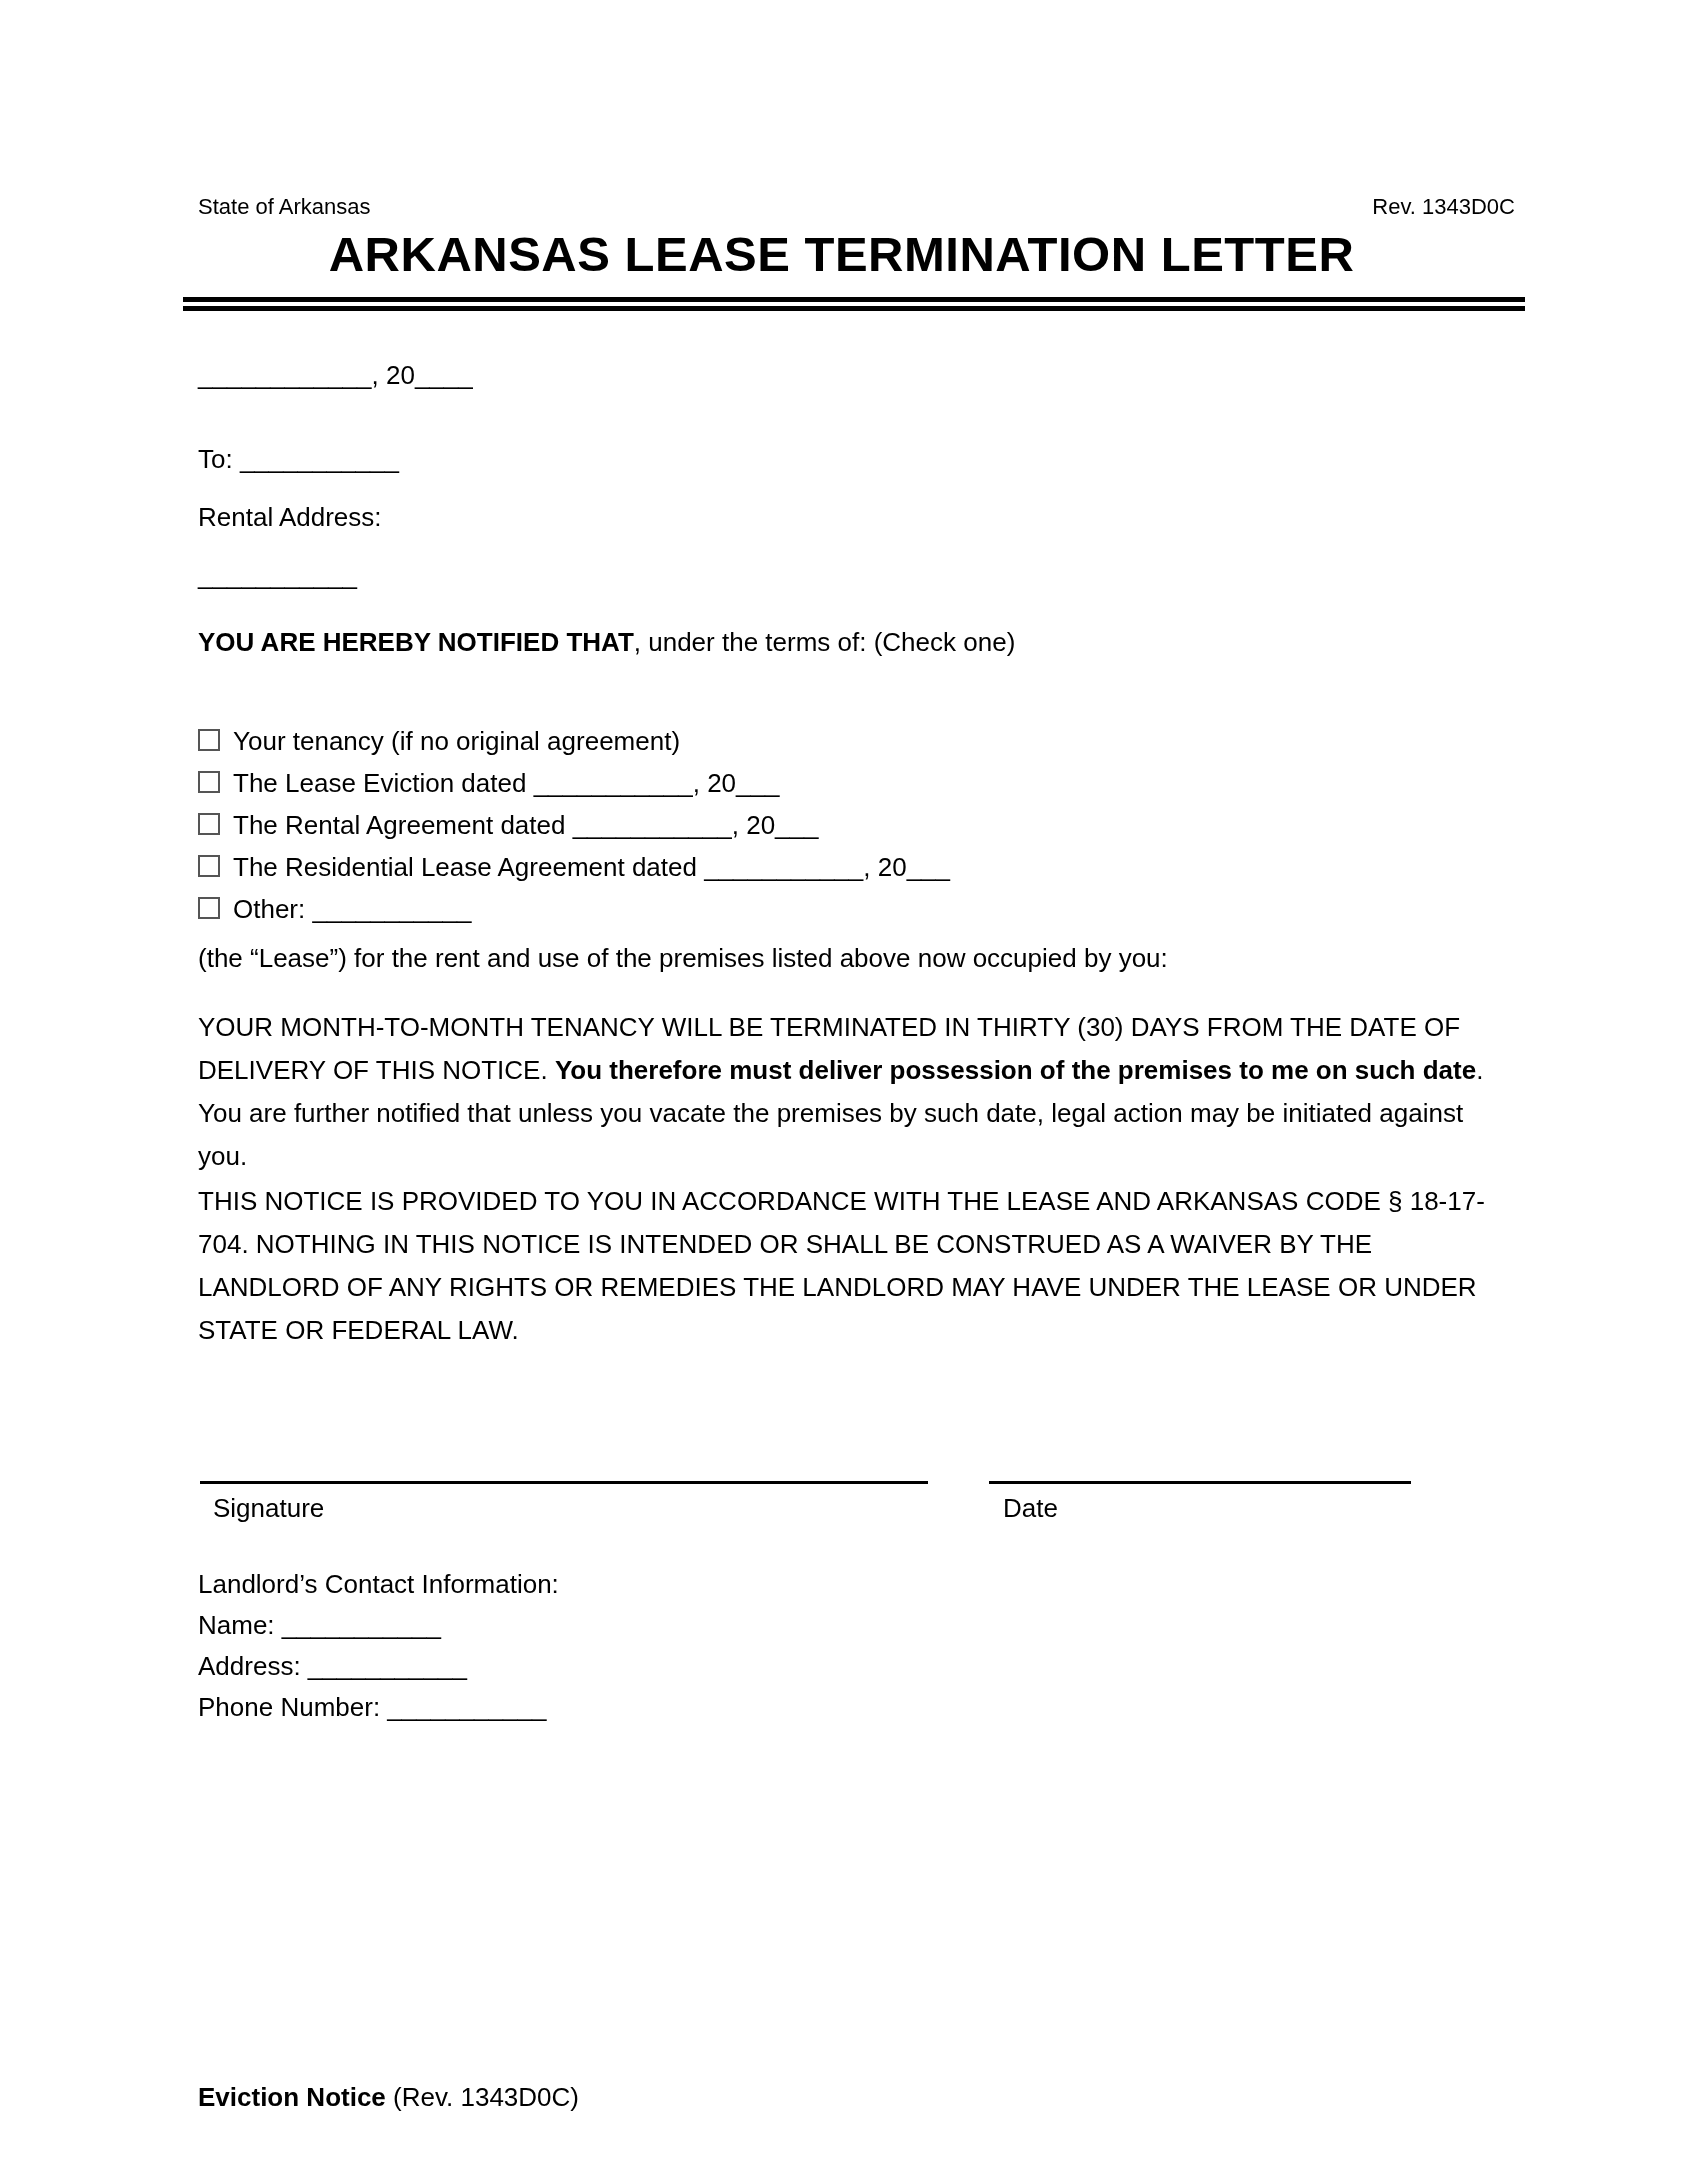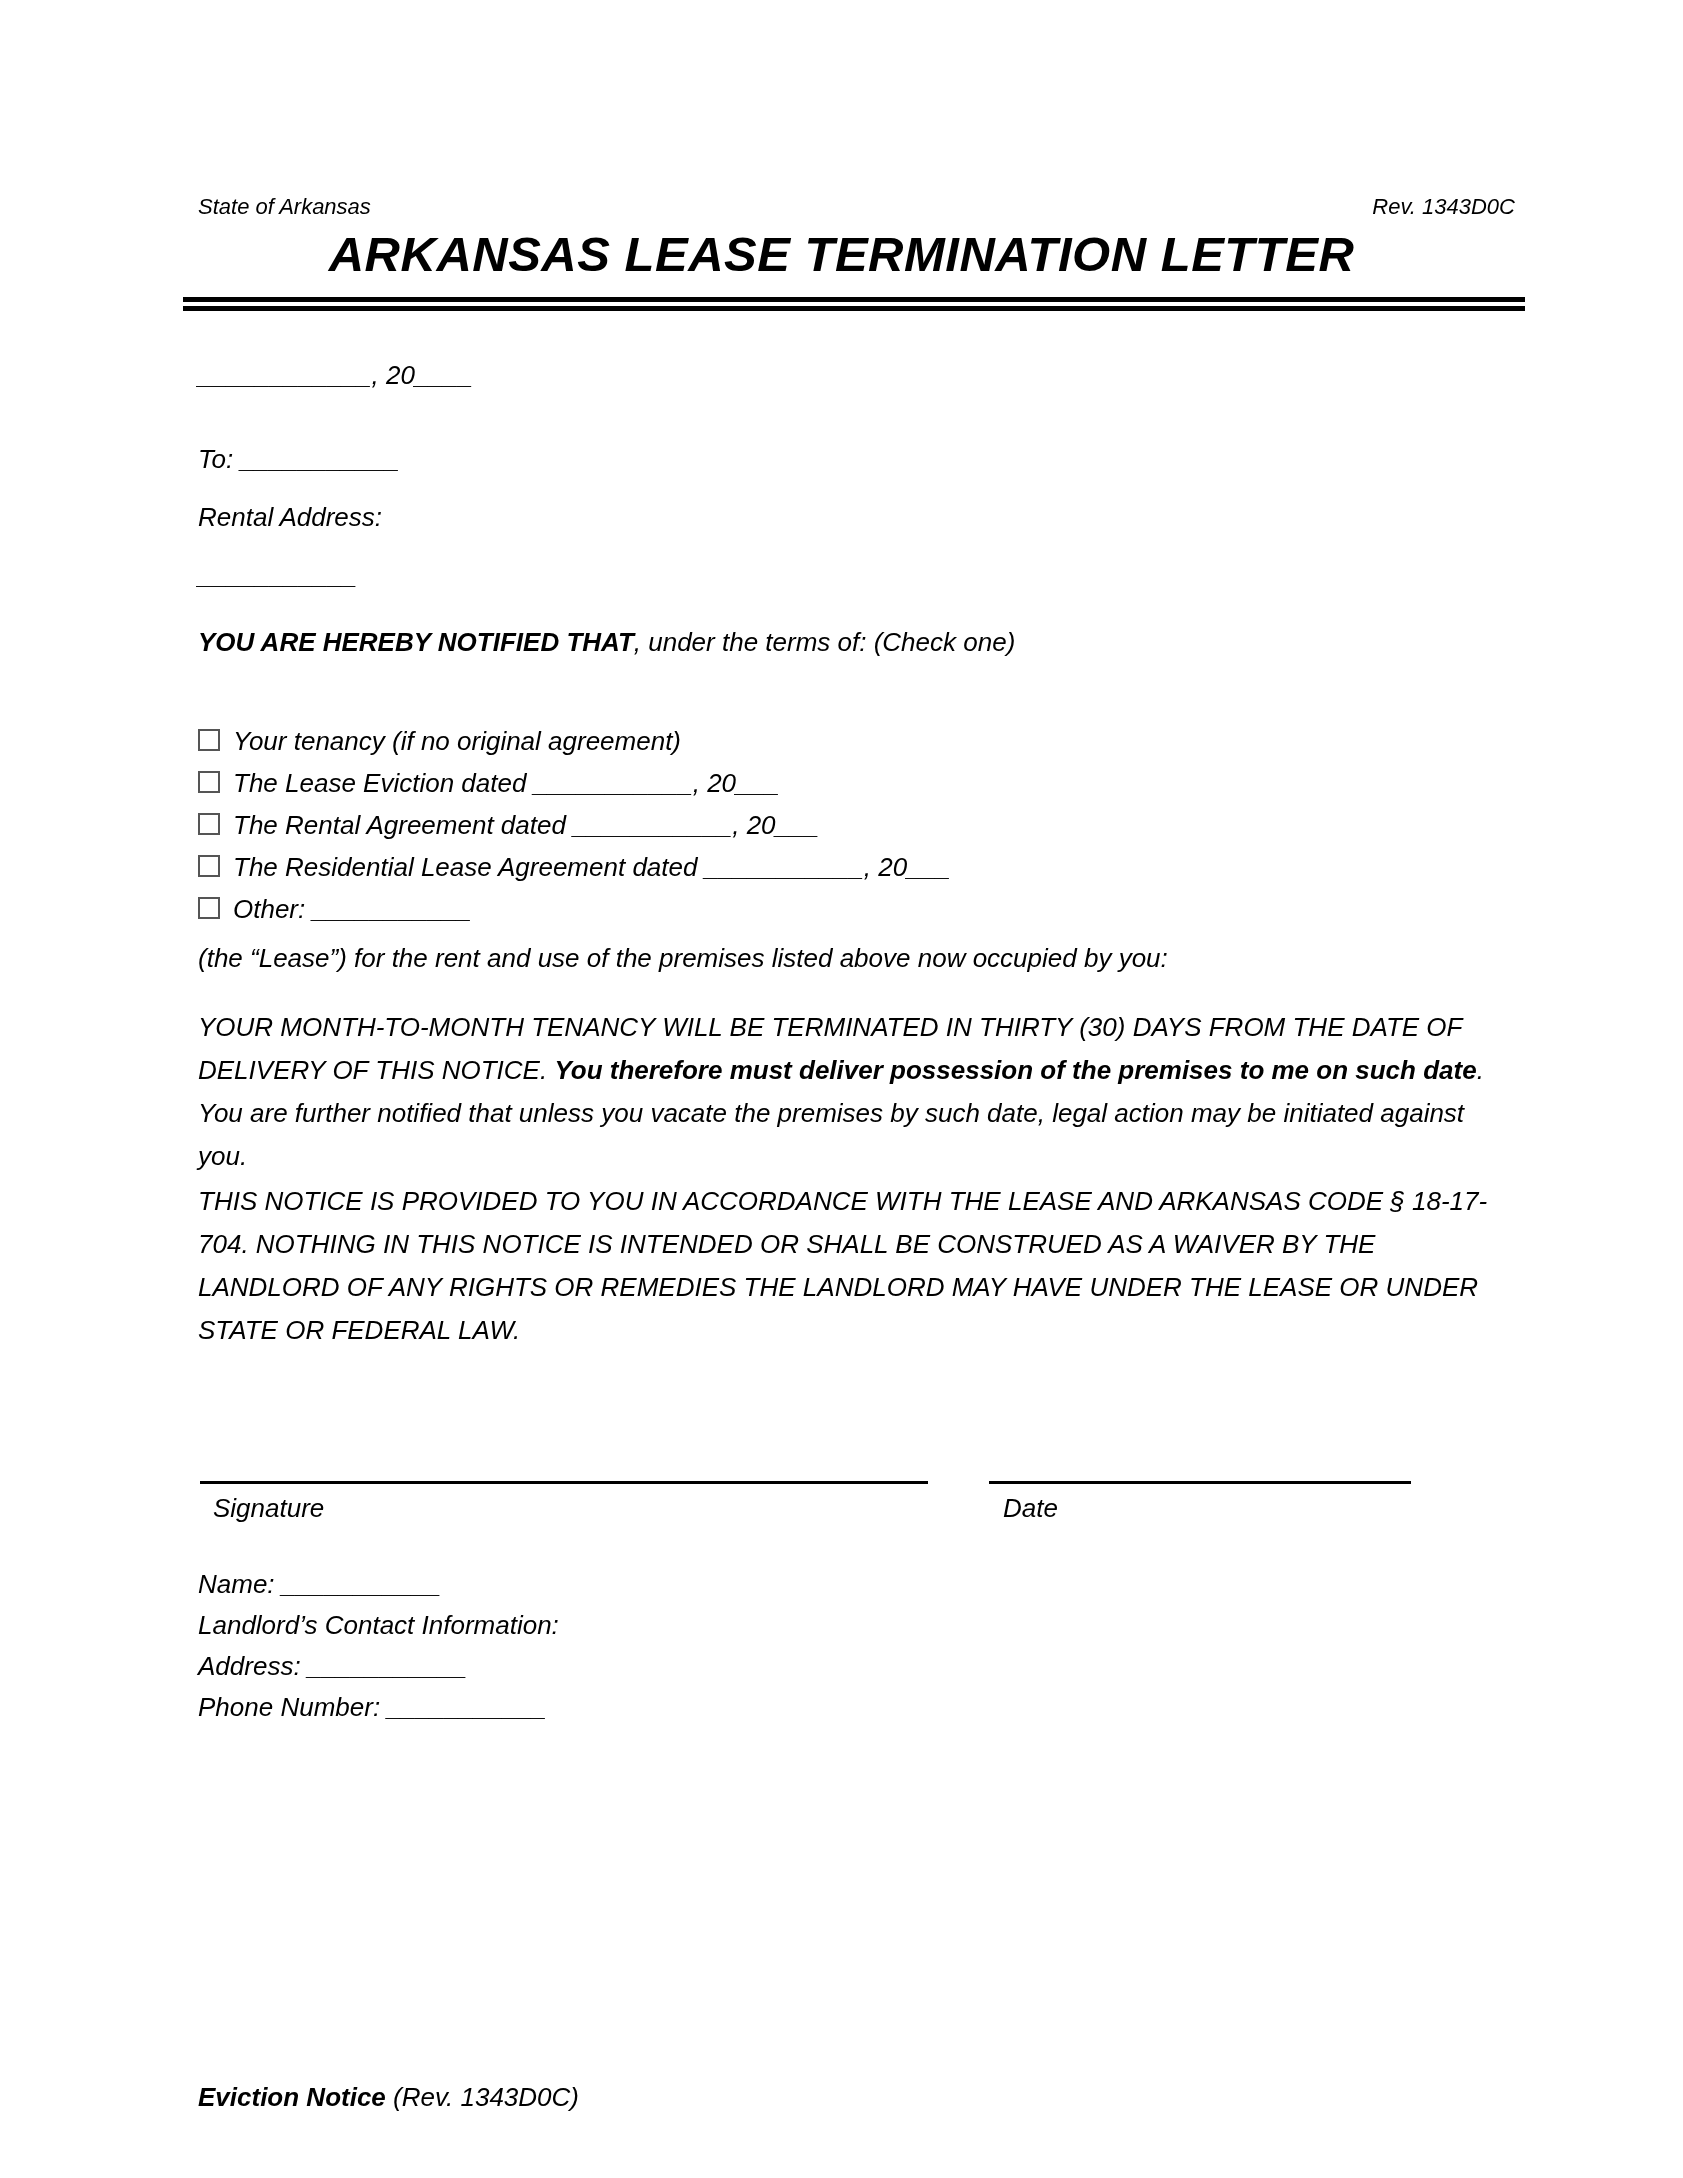--- a/index.html
+++ b/index.html
@@ -4,21 +4,21 @@
 <style>
   html,body{margin:0;padding:0;background:#e8e8e8;}
   .page{
     position:relative;
     width:1683px;height:2178px;
     background:#ffffff;
     font-family:"Liberation Sans","DejaVu Sans",sans-serif;
     color:#000000;
     overflow:hidden;
   }
-  .abs{position:absolute;font-style:italic;}
+  .abs{position:absolute;}
   .meta-row{
     top:192px;left:198px;width:1317px;
     display:flex;justify-content:space-between;
     font-size:22px;line-height:30px;
   }
   .doc-title{
     top:230px;left:0;width:1683px;
     text-align:center;font-size:49px;font-weight:bold;line-height:48px;
     letter-spacing:0.5px;
   }
@@ -102,22 +102,22 @@
   </div>
 
   <div class="abs para para-2">THIS NOTICE IS PROVIDED TO YOU IN ACCORDANCE WITH THE LEASE AND ARKANSAS CODE § 18-17-704. NOTHING IN THIS NOTICE IS INTENDED OR SHALL BE CONSTRUED AS A WAIVER BY THE LANDLORD OF ANY RIGHTS OR REMEDIES THE LANDLORD MAY HAVE UNDER THE LEASE OR UNDER STATE OR FEDERAL LAW.</div>
 
   <div class="abs sig-rule"></div>
   <div class="abs dt-rule"></div>
   <div class="abs body-line sig-label">Signature</div>
   <div class="abs body-line dt-label">Date</div>
 
   <div class="abs contact">
+    <div>Landlord’s Contact Information:</div>
     <div>Name: ___________</div>
-    <div>Landlord’s Contact Information:</div>
     <div>Address: ___________</div>
     <div>Phone Number: ___________</div>
   </div>
 
   <div class="abs footer-line">
     <span class="b">Eviction Notice</span><span> (Rev. 1343D0C)</span>
   </div>
 
 </div>
 

